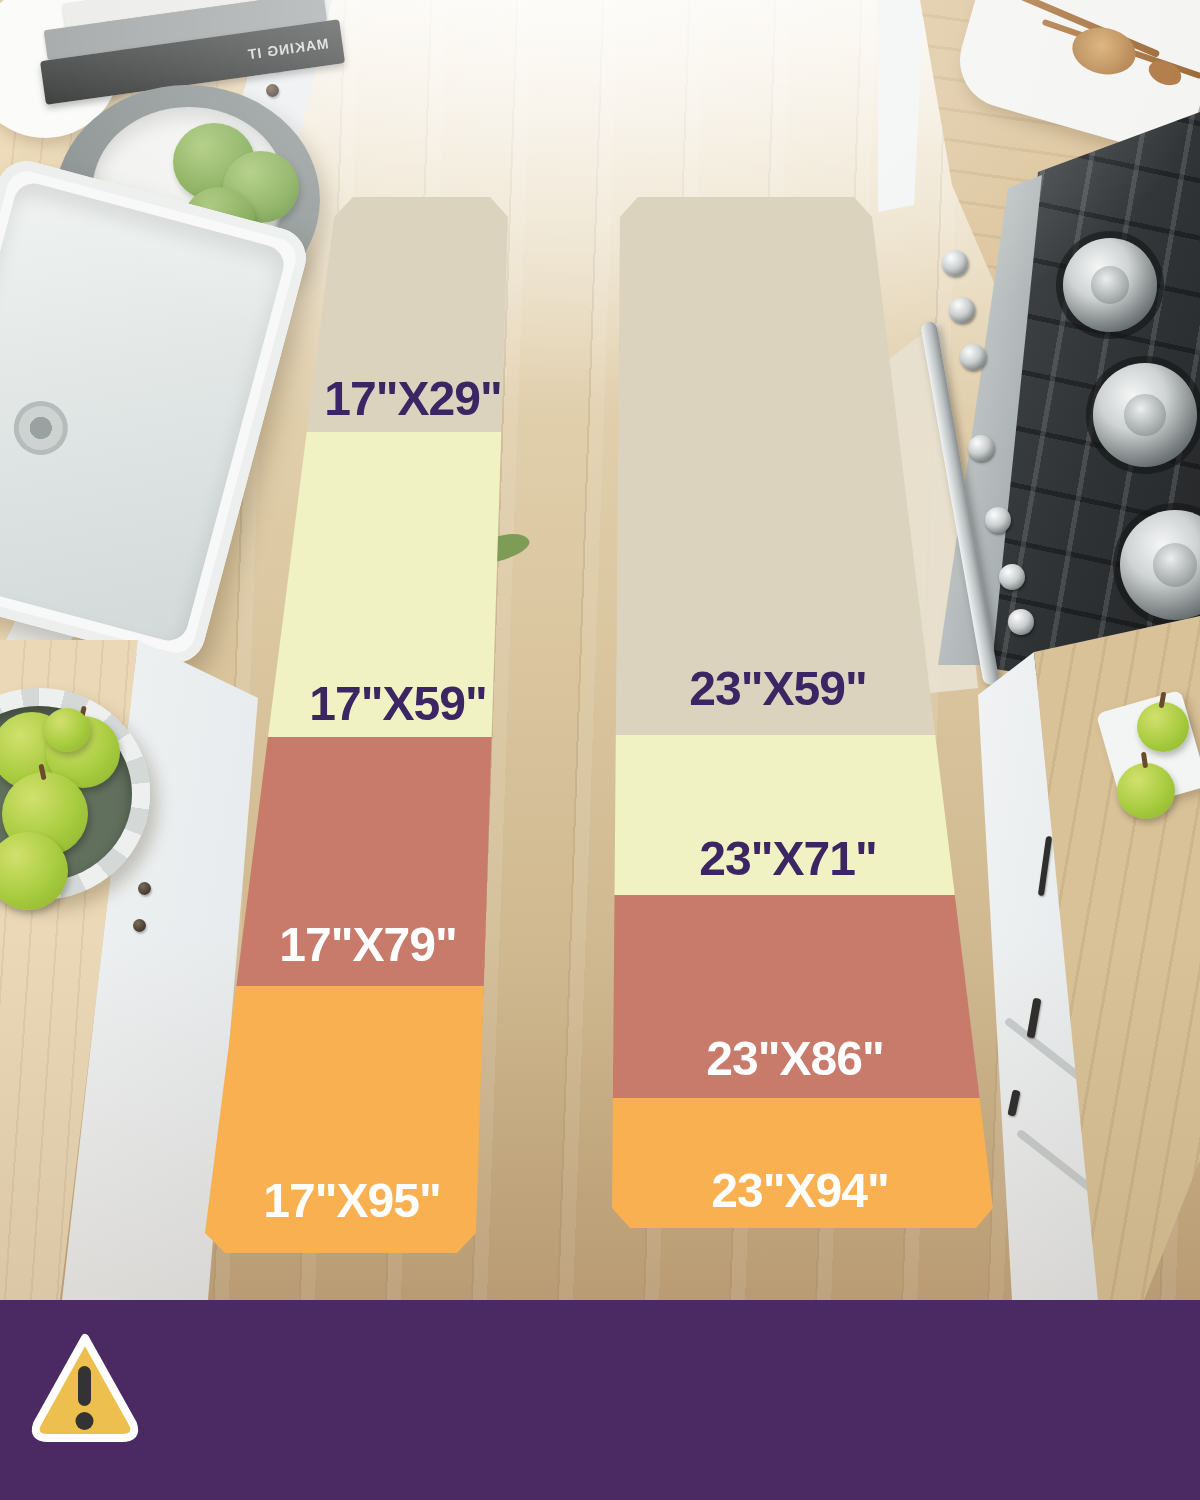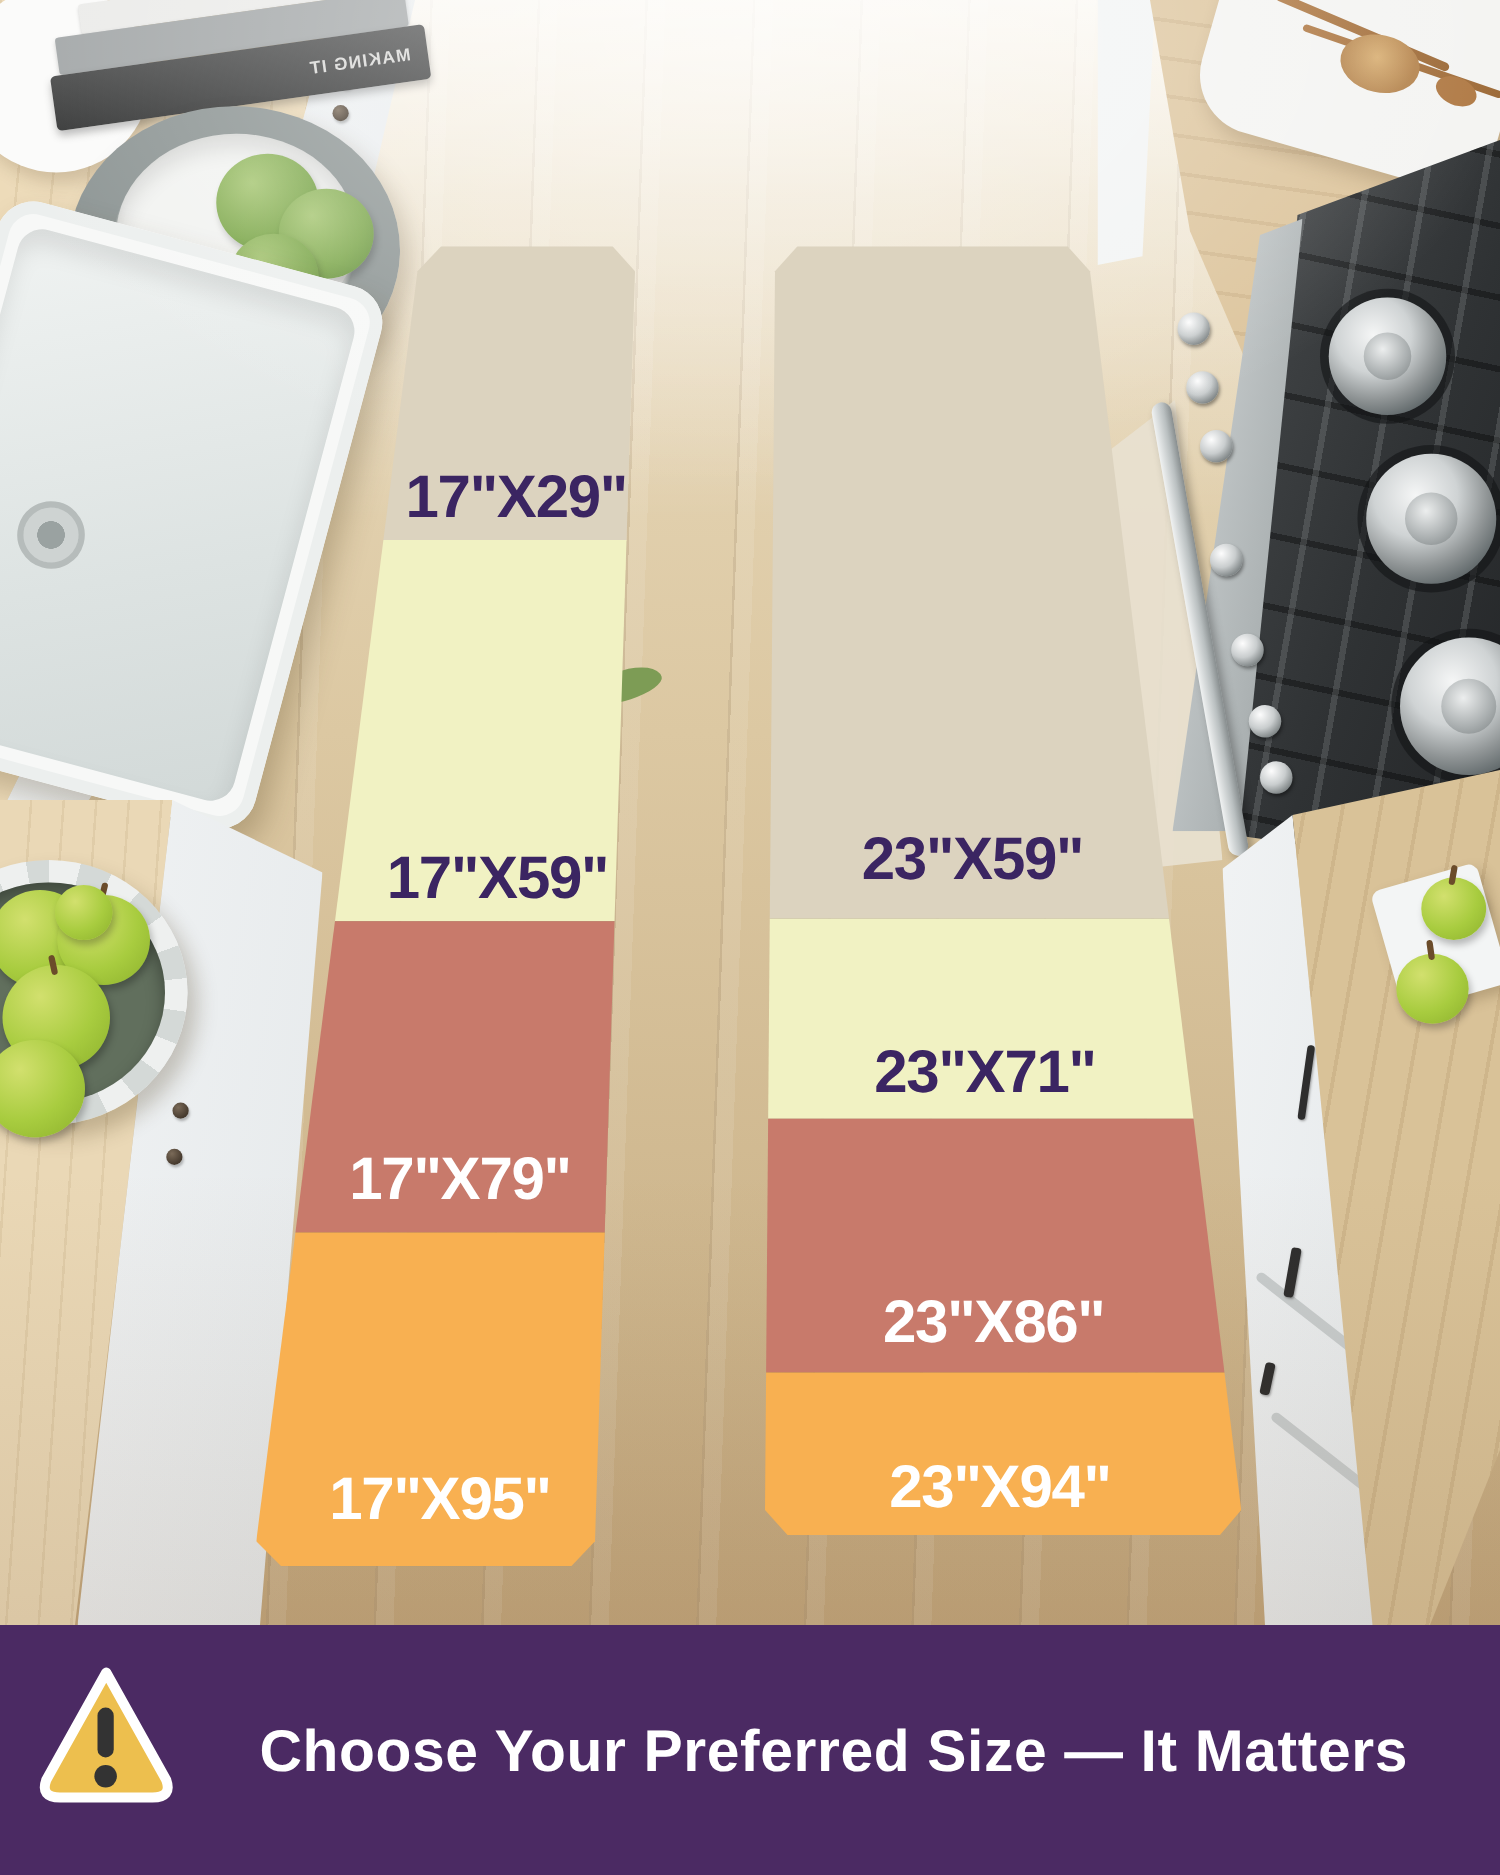--- a/index.html
+++ b/index.html
@@ -247,16 +247,15 @@
     <span class="lab white rl3">23"X86"</span>
     <span class="lab white rl4">23"X94"</span>
   </div>
 
   <div class="abs banner">
     <svg class="abs warn" width="122" height="124" viewBox="0 0 122 124">
       <path d="M61 10 L109 96 Q114 110 98 110 L24 110 Q8 110 13 96 Z" fill="#edbf4e" stroke="#ffffff" stroke-width="8" stroke-linejoin="round"></path>
       <rect x="54" y="38" width="13" height="40" rx="6.5" fill="#333333"></rect>
       <circle cx="60.5" cy="93" r="9" fill="#333333"></circle>
     </svg>
-    <div class="abs banner-text">Choose Your Preferred Size — It Matters</div>
   </div>
 
 </div>
 
 </body></html>

